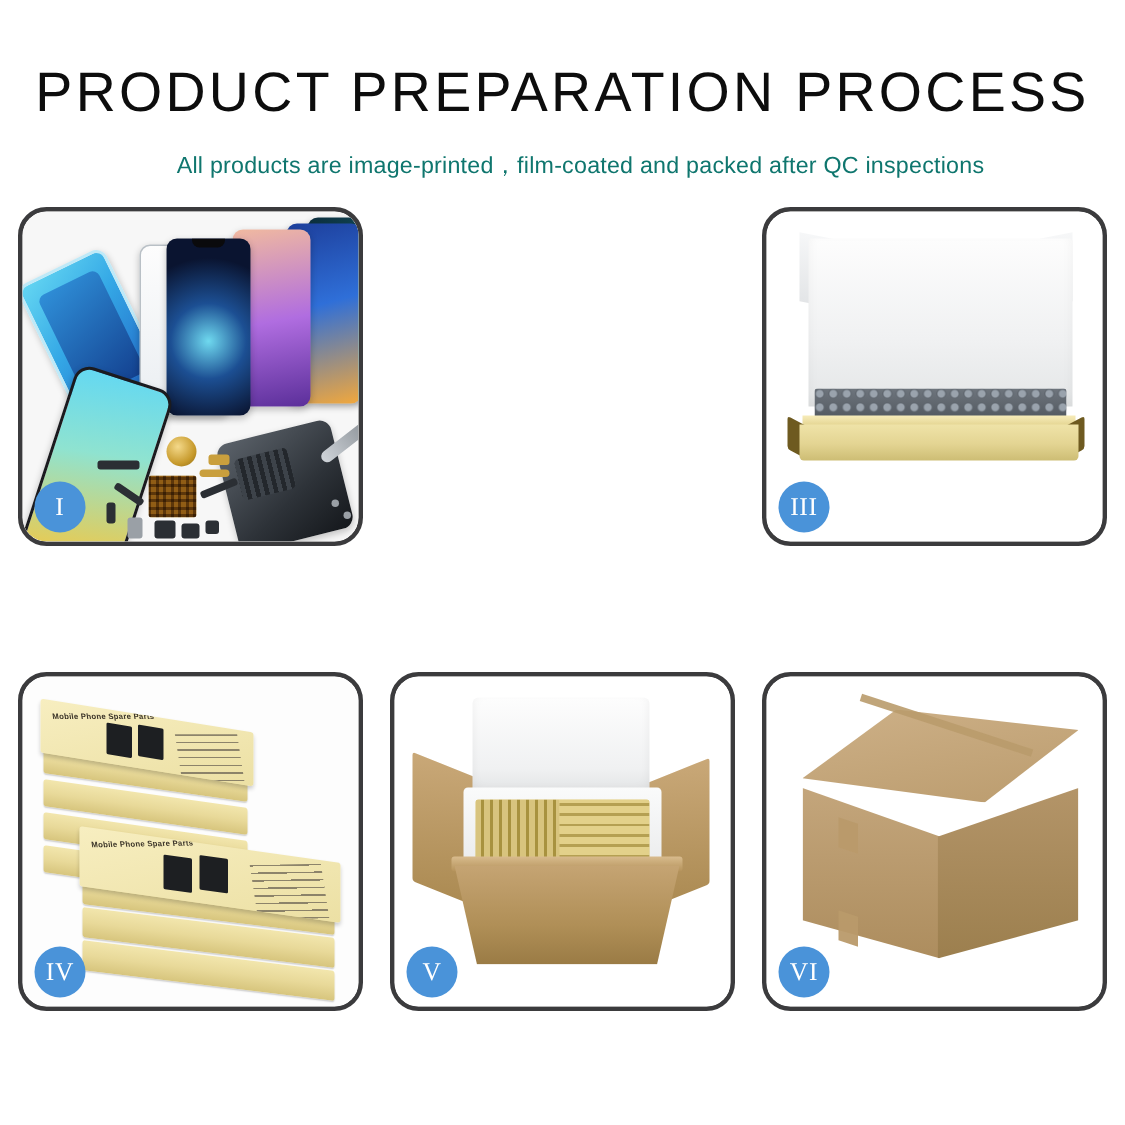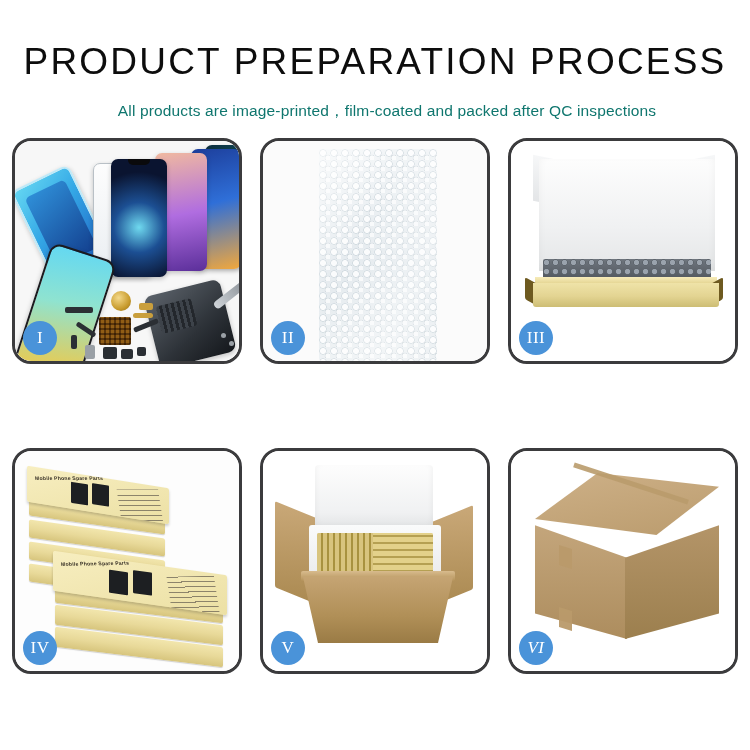--- a/index.html
+++ b/index.html
@@ -24,21 +24,21 @@
   }
 
   
   .grid{position:absolute;left:12px;top:138px;width:726px;height:540px;}
   .cell{position:absolute;width:230px;height:226px;}
   .c0{left:0px;  top:0px;}
   .c1{left:248px;top:0px;}
   .c2{left:496px;top:0px;}
   .c3{left:0px;  top:310px;}
   .c4{left:248px;top:310px;}
-  .c5{left:496px;top:310px;font-style:italic;}
+  .c5{left:496px;top:310px;}
 
   .panel{
     position:absolute;inset:0;
     border:3px solid #3b3b3d;border-radius:19px;
     background:#ffffff;overflow:hidden;
   }
   .stage{position:absolute;inset:0;overflow:hidden;border-radius:16px;}
 
   .badge{
     position:absolute;left:8px;bottom:6px;width:34px;height:34px;border-radius:50%;
@@ -323,35 +323,20 @@
           <div class="chip" style="left:88px;top:206px;width:14px;height:12px;border-radius:2px;"></div>
           <div class="chip" style="left:106px;top:208px;width:12px;height:10px;border-radius:2px;"></div>
           <div class="chip" style="left:122px;top:206px;width:9px;height:9px;"></div>
           <div class="chip silver" style="left:206px;top:192px;width:5px;height:5px;border-radius:50%;"></div>
           <div class="chip silver" style="left:214px;top:200px;width:5px;height:5px;border-radius:50%;"></div>
         </div>
         <div class="badge">I</div>
       </div>
     </div>
 
-    <div class="cell c1">
-      <div class="panel">
-        <div class="stage p2">
-          <div class="bw-part"></div>
-          <div class="bw-flex"></div>
-          <div class="bw-tab" style="left:86px;top:24px;width:10px;height:8px;"></div>
-          <div class="bw-tab" style="left:94px;top:92px;width:12px;height:9px;"></div>
-          <div class="bw-tab" style="left:90px;top:182px;width:11px;height:18px;transform:rotate(9deg);"></div>
-          <div class="bw-tab" style="left:134px;top:180px;width:11px;height:18px;transform:rotate(-9deg);"></div>
-          <div class="bw-bag"></div>
-          <div class="bw-sheen"></div>
-        </div>
-        <div class="badge">II</div>
-      </div>
-    </div>
 
     <div class="cell c3">
       <div class="panel">
         <div class="stage p4">
           <div class="stack">
             <div class="sbox" style="left:4px;  top:40px; width:136px;height:18px;transform:skewY(8deg);"></div>
             <div class="sbox" style="left:4px;  top:62px; width:136px;height:18px;transform:skewY(8deg);"></div>
             <div class="sbox" style="left:4px;  top:84px; width:136px;height:18px;transform:skewY(8deg);"></div>
             <div class="sbox" style="left:4px;  top:106px;width:136px;height:18px;transform:skewY(8deg);"></div>
             <div class="sbox" style="left:30px; top:126px;width:168px;height:20px;transform:skewY(7deg);"></div>

